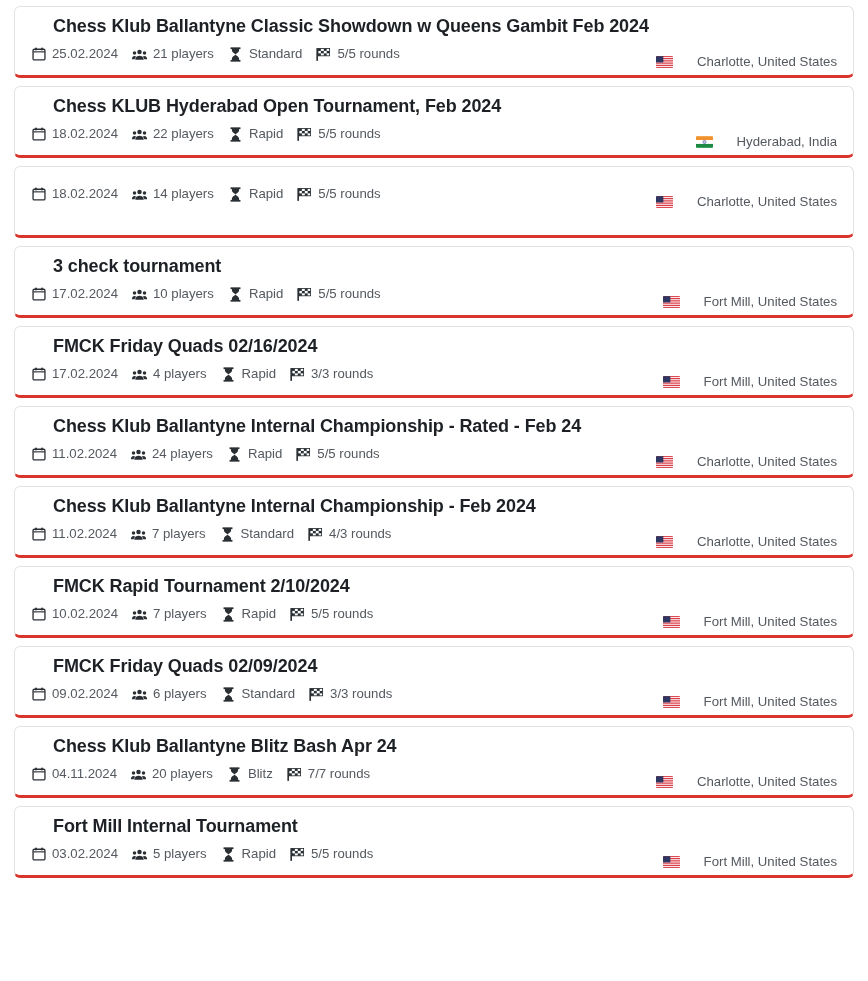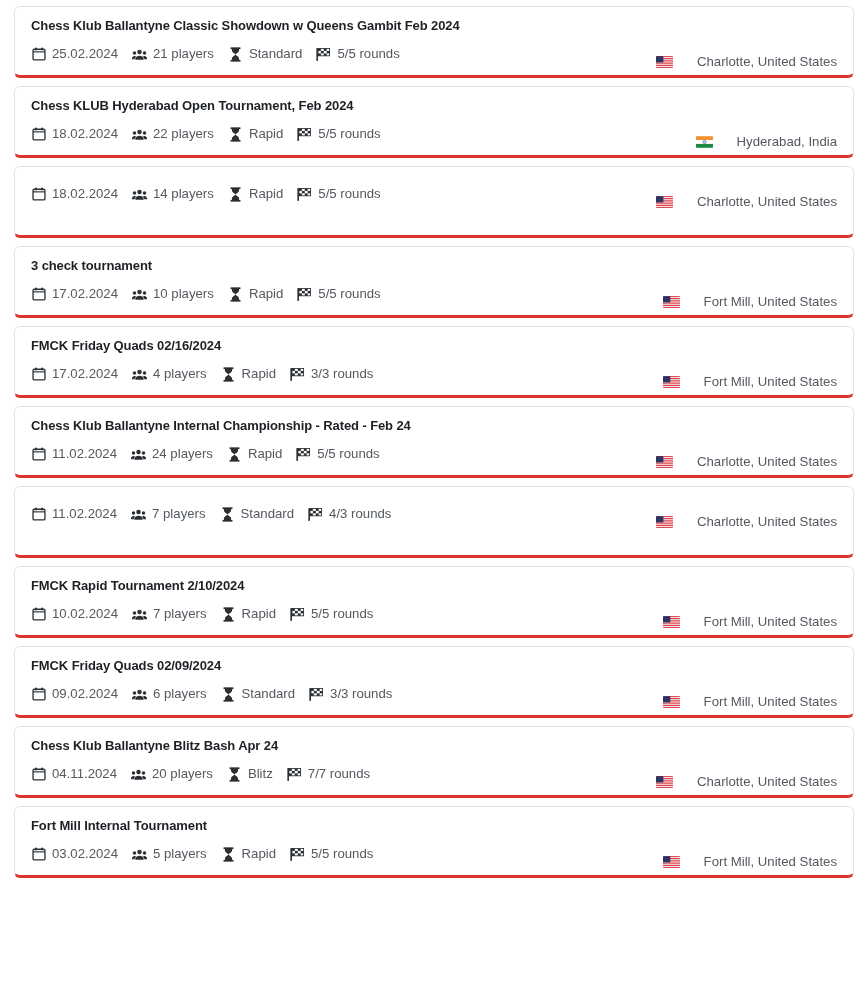--- a/index.html
+++ b/index.html
@@ -26,27 +26,28 @@
     background: #ffffff;
     border: 1px solid #e2e3e5;
     border-bottom: 3px solid #d9352c;
     border-radius: 6px;
     box-sizing: border-box;
     height: 72px;
     padding: 9px 16px 0 16px;
     position: relative;
   }
   .card-title {
-    font-size: 13px;
+    font-size: 18px;
     font-weight: bold;
     color: #1d2125;
     letter-spacing: -0.1px;
     line-height: 20px;
     white-space: nowrap;
     overflow: hidden;
+    margin-left: 22px;
   }
   .card-meta {
     margin-top: 9px;
     display: flex;
     align-items: flex-start;
     position: relative;
     height: 18px;
   }
   .meta-group {
     display: flex;
@@ -569,20 +570,21 @@
                 </g>
                 <rect width="8.2" height="7" fill="#2e3560"></rect>
               </svg>
             </span>
         <span class="location-text">Charlotte, United States</span>
       </div>
 
     </div>
   </div>
       <div class="tournament-card">
+    <div class="card-title">Chess Klub Ballantyne Internal Championship - Feb 2024</div>
     <div class="card-meta">
 
       <div class="meta-group">
         <span class="meta-icon">
           <svg viewBox="0 0 16 16" width="14" height="14" fill="currentColor">
             <rect x="1.2" y="2.6" width="13.6" height="12.2" rx="1.4" fill="none" stroke="currentColor" stroke-width="1.5"></rect>
             <rect x="3.6" y="0.6" width="1.9" height="3.4" rx="0.8"></rect>
             <rect x="10.5" y="0.6" width="1.9" height="3.4" rx="0.8"></rect>
             <rect x="1.2" y="4.9" width="13.6" height="1.3"></rect>
           </svg>

